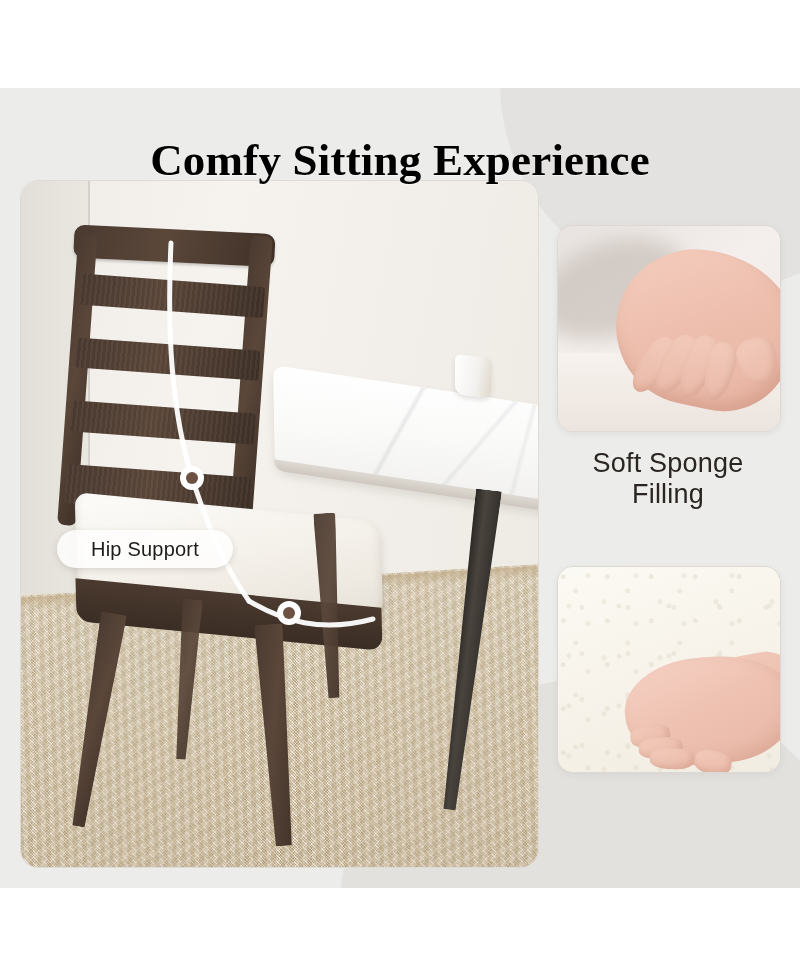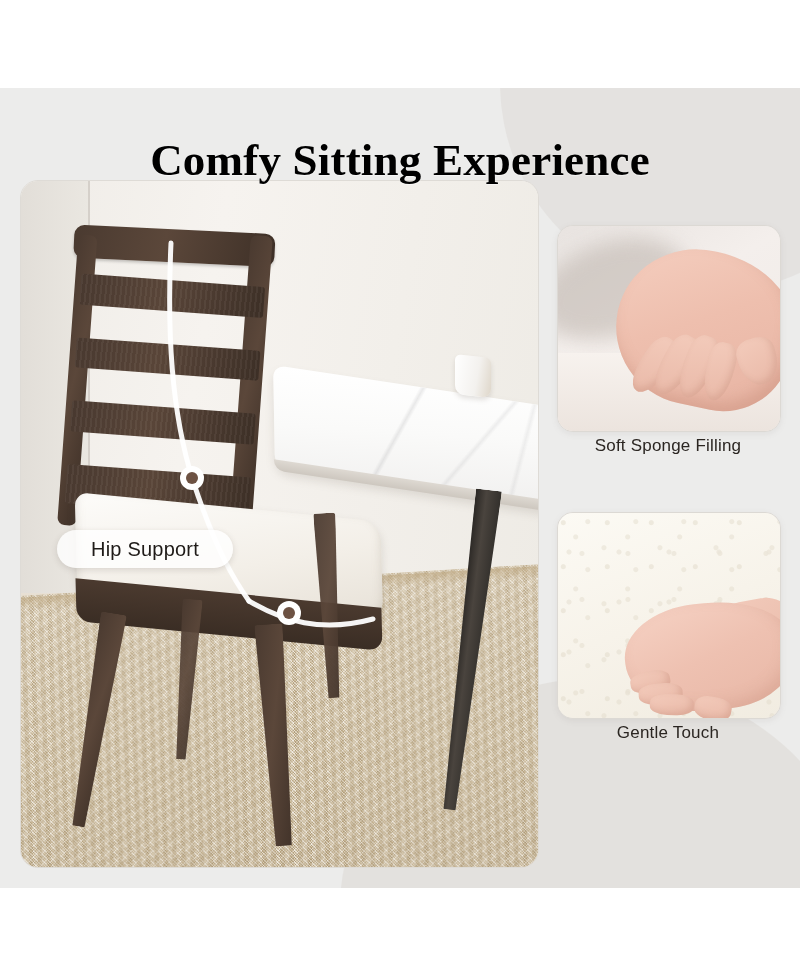--- a/index.html
+++ b/index.html
@@ -105,22 +105,22 @@
   .pill{position:absolute;display:flex;align-items:center;justify-content:center;
         border-radius:999px;font-size:20px;color:#1f1b18;letter-spacing:.2px;
         box-shadow:0 2px 6px rgba(90,80,70,.18);}
   .pill.back{left:200px;top:334px;width:200px;height:38px;background:rgba(255,255,255,.93);}
   .pill.hip{left:57px;top:530px;width:176px;height:38px;background:rgba(255,255,255,.80);}
 
   
   .side{position:absolute;left:557px;top:225px;width:222px;z-index:5;}
   .card{position:relative;width:222px;height:205px;border-radius:16px;overflow:hidden;
         border:1px solid #dcd9d4;background:#efece9;box-shadow:0 2px 6px rgba(120,112,104,.10);}
-  .card + .cap{display:block;width:222px;text-align:center;font-size:17px;color:#2b2622;
-        margin-top:4px;letter-spacing:.2px;}
+  .card + .cap{display:block;width:222px;text-align:center;font-size:27px;color:#2b2622;
+        margin-top:16px;letter-spacing:.2px;}
   .card-gap{height:56px;}
 
   
   .c1-bg{position:absolute;inset:0;background:linear-gradient(150deg,#e8e3e0 0%,#f4efec 40%,#efe9e5 100%);}
   .c1-shadow{position:absolute;left:-10%;top:8%;width:70%;height:46%;border-radius:50%;
              background:rgba(188,178,172,.55);filter:blur(10px);transform:rotate(-18deg);}
   .c1-surface{position:absolute;left:0;bottom:0;width:100%;height:38%;
              background:linear-gradient(180deg,#f7f2ee,#ece4de);}
   .hand1{position:absolute;left:26%;top:12%;width:80%;height:76%;
       background:linear-gradient(150deg,#f5cfc0 0%,#eebfae 45%,#e7b3a2 100%);
@@ -249,16 +249,15 @@
       <div class="c2-bg"></div>
       <div class="c2-tex"></div>
       <div class="c2-wrist"></div>
       <div class="hand2">
         <div class="finger c2-f1"></div>
         <div class="finger c2-f2"></div>
         <div class="finger c2-f3"></div>
         <div class="finger c2-f4"></div>
       </div>
     </div>
-    <span class="cap">Gentle Touch</span>
   </div>
 
 </div>
 
 </body></html>

